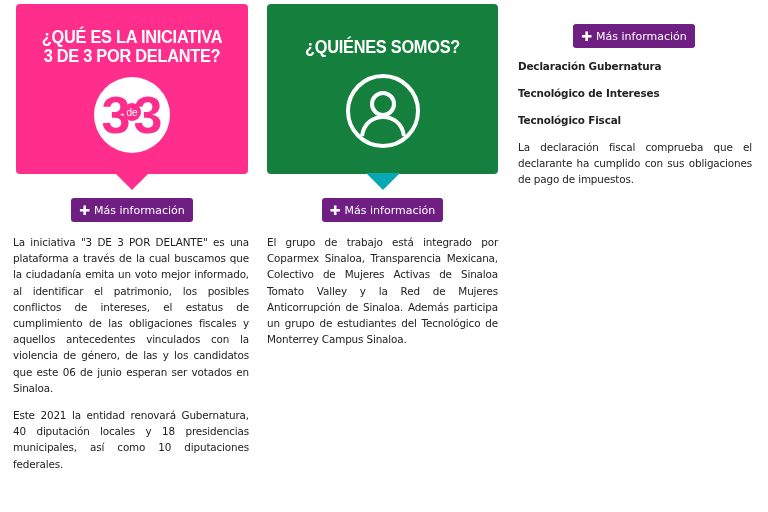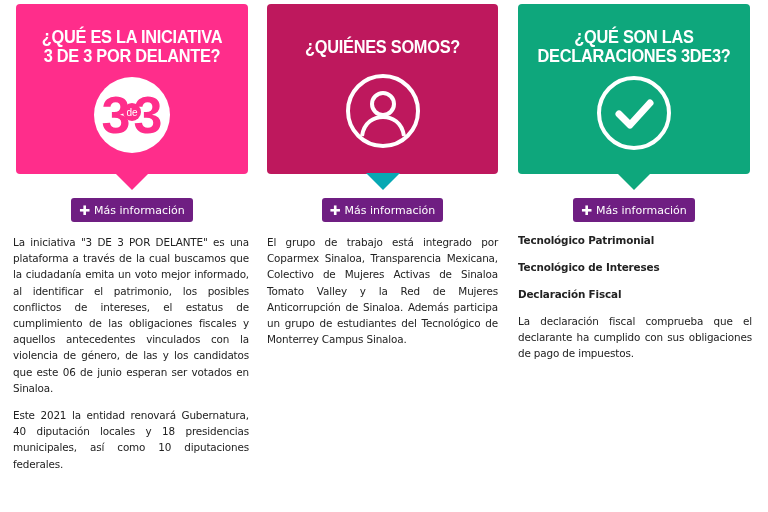--- a/index.html
+++ b/index.html
@@ -8,21 +8,21 @@
   .col { position: absolute; top: 0; }
   .col1 { left: 16px; width: 232px; }
   .col2 { left: 267px; width: 231px; }
   .col3 { left: 518px; width: 232px; }
 
   .card { position: relative; height: 170px; margin-top: 4px; border-radius: 4px; color: #fff; text-align: center; }
   .card .title { font-family: "Liberation Sans", sans-serif; font-weight: bold; font-size: 19px; line-height: 19px; letter-spacing: -0.3px; transform: scaleX(0.86); transform-origin: center; white-space: nowrap; }
   .card .arrow { position: absolute; left: 50%; bottom: -16px; margin-left: -17px; width: 0; height: 0; border-left: 17px solid transparent; border-right: 17px solid transparent; border-top: 17px solid currentColor; }
   .pink { background: #ff2d8b; }
   .pink .arrow { color: #ff2d8b; }
-  .teal { background: #be185d; }
+  .teal { background: #15803d; }
   .teal .arrow { color: #07a8b3; }
   .green { background: #0ea77c; }
   .green .arrow { color: #0ea77c; }
 
   .icon-wrap { position: absolute; left: 50%; top: 72px; margin-left: -39px; width: 78px; height: 78px; }
 
   .btn-row { text-align: center; margin-top: 24px; }
   .btn { display: inline-flex; align-items: center; gap: 4px; background: #6f1e82; color: #fff; border-radius: 3px; height: 24px; padding: 0 8px; font-size: 11px; font-family: "DejaVu Sans", sans-serif; cursor: pointer; }
   .btn .plus { font-weight: bold; font-size: 13px; line-height: 1; }
 
@@ -85,38 +85,25 @@
       <span class="plus">✚</span>
       <span>Más información</span>
     </span>
   </div>
   <div class="body-text">
     <p>El grupo de trabajo está integrado por Coparmex Sinaloa, Transparencia Mexicana, Colectivo de Mujeres Activas de Sinaloa Tomato Valley y la Red de Mujeres Anticorrupción de Sinaloa. Además participa un grupo de estudiantes del Tecnológico de Monterrey Campus Sinaloa.</p>
   </div>
 </div>
 
 <div class="col col3">
-  <div class="card green">
-    <div style="padding-top:23px;">
-      <div class="title">¿QUÉ SON LAS</div>
-      <div class="title">DECLARACIONES 3DE3?</div>
-    </div>
-    <div class="icon-wrap" style="top:70px;">
-      <svg width="78" height="78" viewBox="0 0 78 78">
-        <circle cx="39" cy="39" r="35" fill="none" stroke="#ffffff" stroke-width="4"></circle>
-        <path d="M24 40 L35 51 L55 29" fill="none" stroke="#ffffff" stroke-width="7" stroke-linecap="round" stroke-linejoin="round"></path>
-      </svg>
-    </div>
-    <div class="arrow"></div>
-  </div>
   <div class="btn-row">
     <span class="btn">
       <span class="plus">✚</span>
       <span>Más información</span>
     </span>
   </div>
   <div class="body-text" style="margin-top:10px;">
-    <h4>Tecnológico Patrimonial</h4>
+    <h4>Declaración Gubernatura</h4>
     <h4>Tecnológico de Intereses</h4>
-    <h4>Declaración Fiscal</h4>
+    <h4>Tecnológico Fiscal</h4>
     <p>La declaración fiscal comprueba que el declarante ha cumplido con sus obligaciones de pago de impuestos.</p>
   </div>
 </div>
 
 </body></html>

